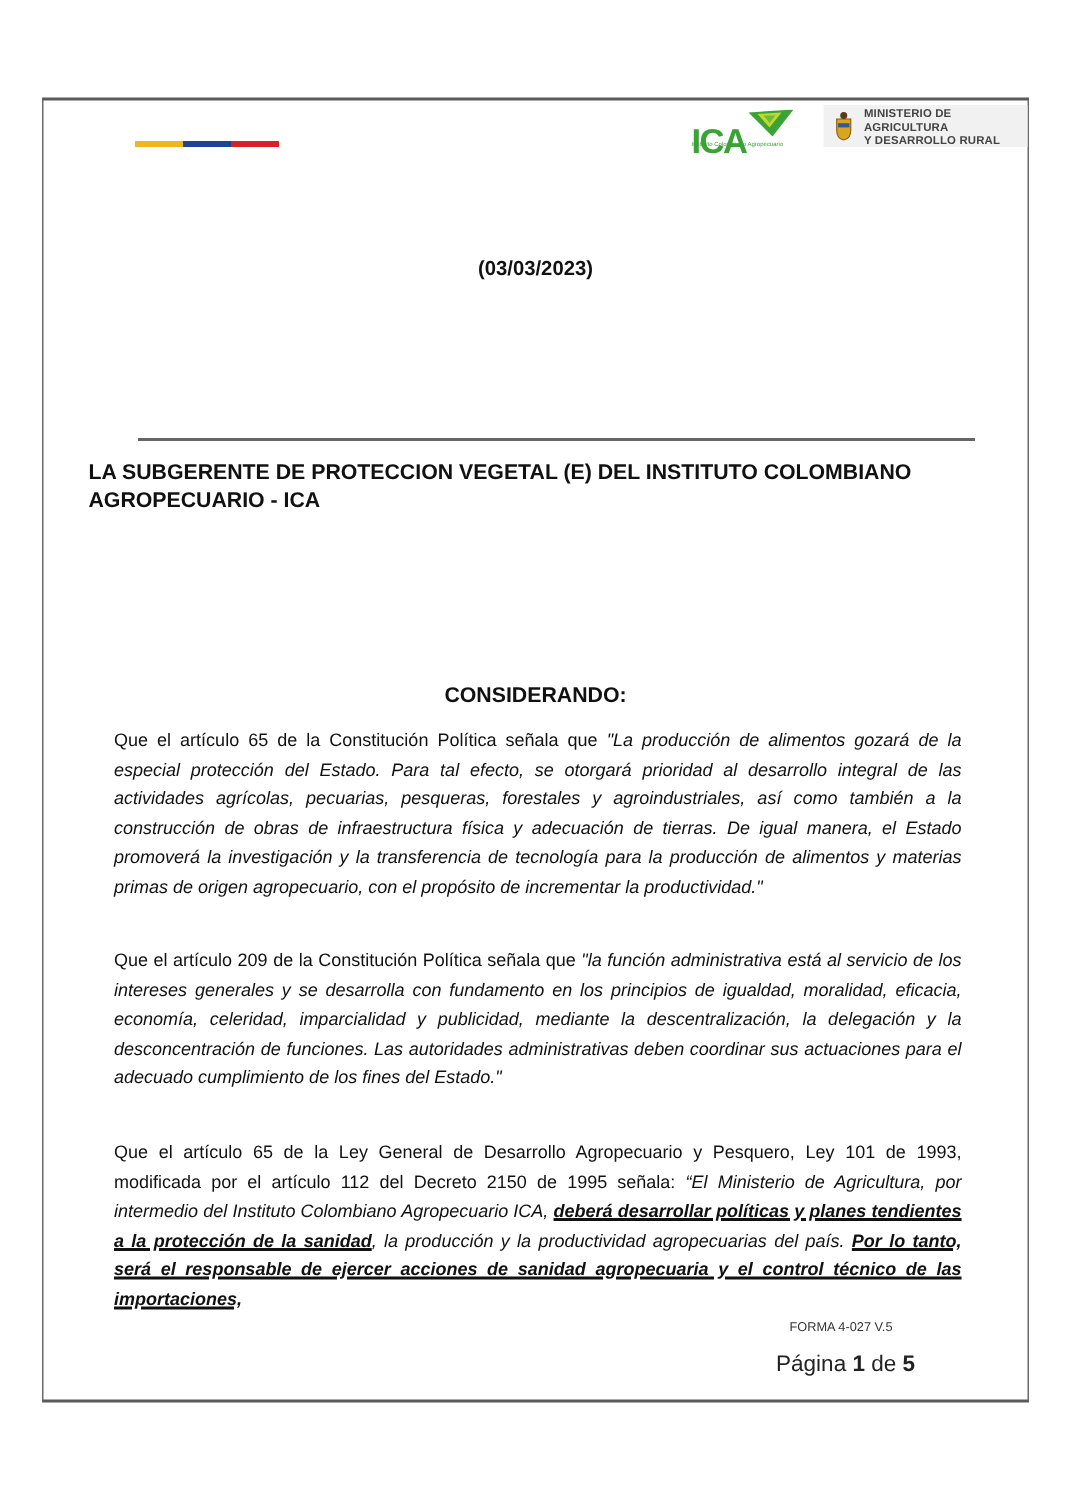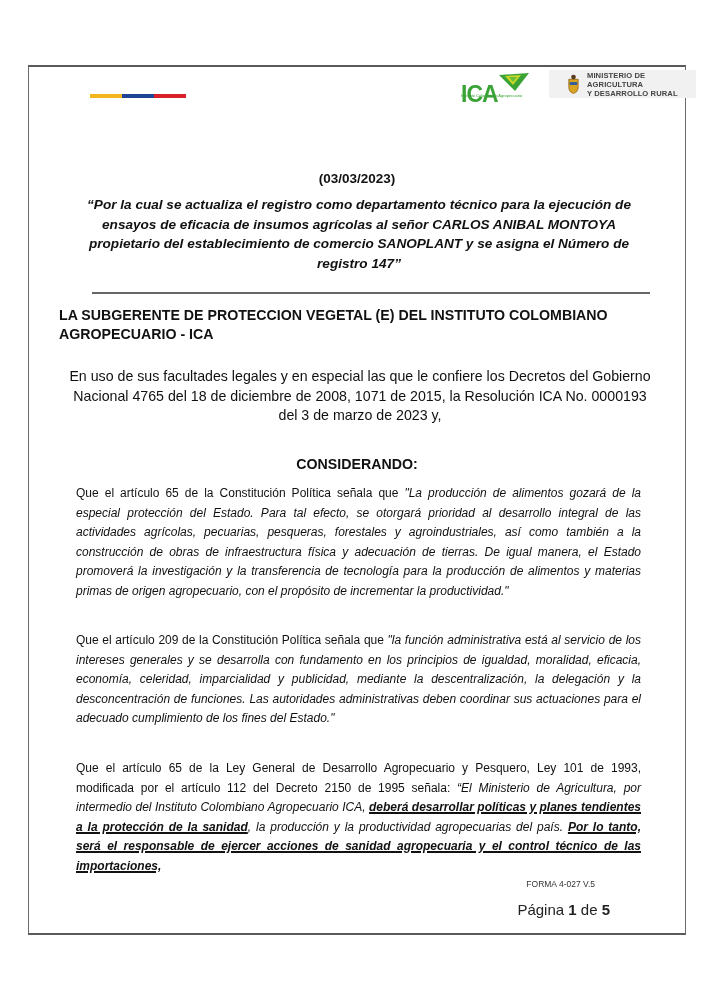--- a/index.html
+++ b/index.html
@@ -13,21 +13,21 @@
     box-sizing: border-box; background: #fff;
   }
   .flag-bar { position: absolute; left: 61px; top: 27px; width: 96px; height: 4px; display: flex; }
   .flag-bar span { flex: 1; height: 100%; }
   .ica-logo { position: absolute; left: 432px; top: 2px; width: 70px; height: 32px; }
   .ica-text { position: absolute; left: 0; top: -2px; font-weight: bold; font-size: 23px; color: #3aa335; letter-spacing: -1px; font-family: "Liberation Sans", sans-serif; margin-top: 14px; }
   .ica-sub { position: absolute; left: 0; top: 24px; font-size: 4px; color: #3aa335; white-space: nowrap; }
   .ica-leaf { position: absolute; left: 38px; top: 4px; width: 30px; height: 18px; }
   .min-logo {
     position: absolute; left: 520px; top: 3px; width: 136px; height: 28px; background: #f1f1f1;
-    display: flex; align-items: center; padding-left: 11px;
+    display: flex; align-items: center;
   }
   .min-shield { width: 16px; height: 22px; margin-left: 6px; margin-right: 6px; }
   .min-text { font-size: 7.6px; font-weight: bold; color: #444; line-height: 9px; letter-spacing: 0.1px; }
   .center { position: absolute; left: 0; width: 100%; text-align: center; }
   .res-title { top: 77px; font-size: 14px; font-weight: bold; }
   .res-title .num { font-size: 13.5px; margin-left: 4px; }
   .res-date { top: 104px; font-size: 13.5px; font-weight: bold; }
   .res-subject {
     position: absolute; left: 40px; width: 580px; top: 128px; text-align: center;
     font-size: 13.6px; font-weight: bold; font-style: italic; line-height: 19.5px;
@@ -78,27 +78,25 @@
     </svg>
     <div class="min-text">
       <div>MINISTERIO DE AGRICULTURA</div>
       <div>Y DESARROLLO RURAL</div>
     </div>
   </div>
 
 
   <div class="center res-date">(03/03/2023)</div>
 
-  <div class="res-subject">“Por la cual se actualiza el registro como departamento técnico para la ejecución de ensayos de eficacia de insumos agrícolas al señor CARLOS ANIBAL MONTOYA propietario del establecimiento de comercio SANOPLANT y se asigna el Número de registro 147”</div>
 
   <div class="rule"></div>
 
   <div class="authority">LA SUBGERENTE DE PROTECCION VEGETAL (E) DEL INSTITUTO COLOMBIANO AGROPECUARIO - ICA</div>
 
-  <div class="powers">En uso de sus facultades legales y en especial las que le confiere los Decretos del Gobierno Nacional 4765 del 18 de diciembre de 2008, 1071 de 2015, la Resolución ICA No. 0000193 del 3 de marzo de 2023 y,</div>
 
   <div class="center considerando">CONSIDERANDO:</div>
 
   <div class="para p1"><span>Que el artículo 65 de la Constitución Política señala que </span><i>"La producción de alimentos gozará de la especial protección del Estado. Para tal efecto, se otorgará prioridad al desarrollo integral de las actividades agrícolas, pecuarias, pesqueras, forestales y agroindustriales, así como también a la construcción de obras de infraestructura física y adecuación de tierras. De igual manera, el Estado promoverá la investigación y la transferencia de tecnología para la producción de alimentos y materias primas de origen agropecuario, con el propósito de incrementar la productividad."</i></div>
 
   <div class="para p2"><span>Que el artículo 209 de la Constitución Política señala que </span><i>"la función administrativa está al servicio de los intereses generales y se desarrolla con fundamento en los principios de igualdad, moralidad, eficacia, economía, celeridad, imparcialidad y publicidad, mediante la descentralización, la delegación y la desconcentración de funciones. Las autoridades administrativas deben coordinar sus actuaciones para el adecuado cumplimiento de los fines del Estado."</i></div>
 
   <div class="para p3"><span>Que el artículo 65 de la Ley General de Desarrollo Agropecuario y Pesquero, Ley 101 de 1993, modificada por el artículo 112 del Decreto 2150 de 1995 señala: </span><i>“El Ministerio de Agricultura, por intermedio del Instituto Colombiano Agropecuario ICA, </i><span class="bu">deberá desarrollar políticas y planes tendientes a la protección de la sanidad</span><i>, la producción y la productividad agropecuarias del país. </i><span class="bu">Por lo tanto, será el responsable de ejercer acciones de sanidad agropecuaria y el control técnico de las importaciones,</span></div>
 
   <div class="footer-form">FORMA 4-027 V.5</div>

